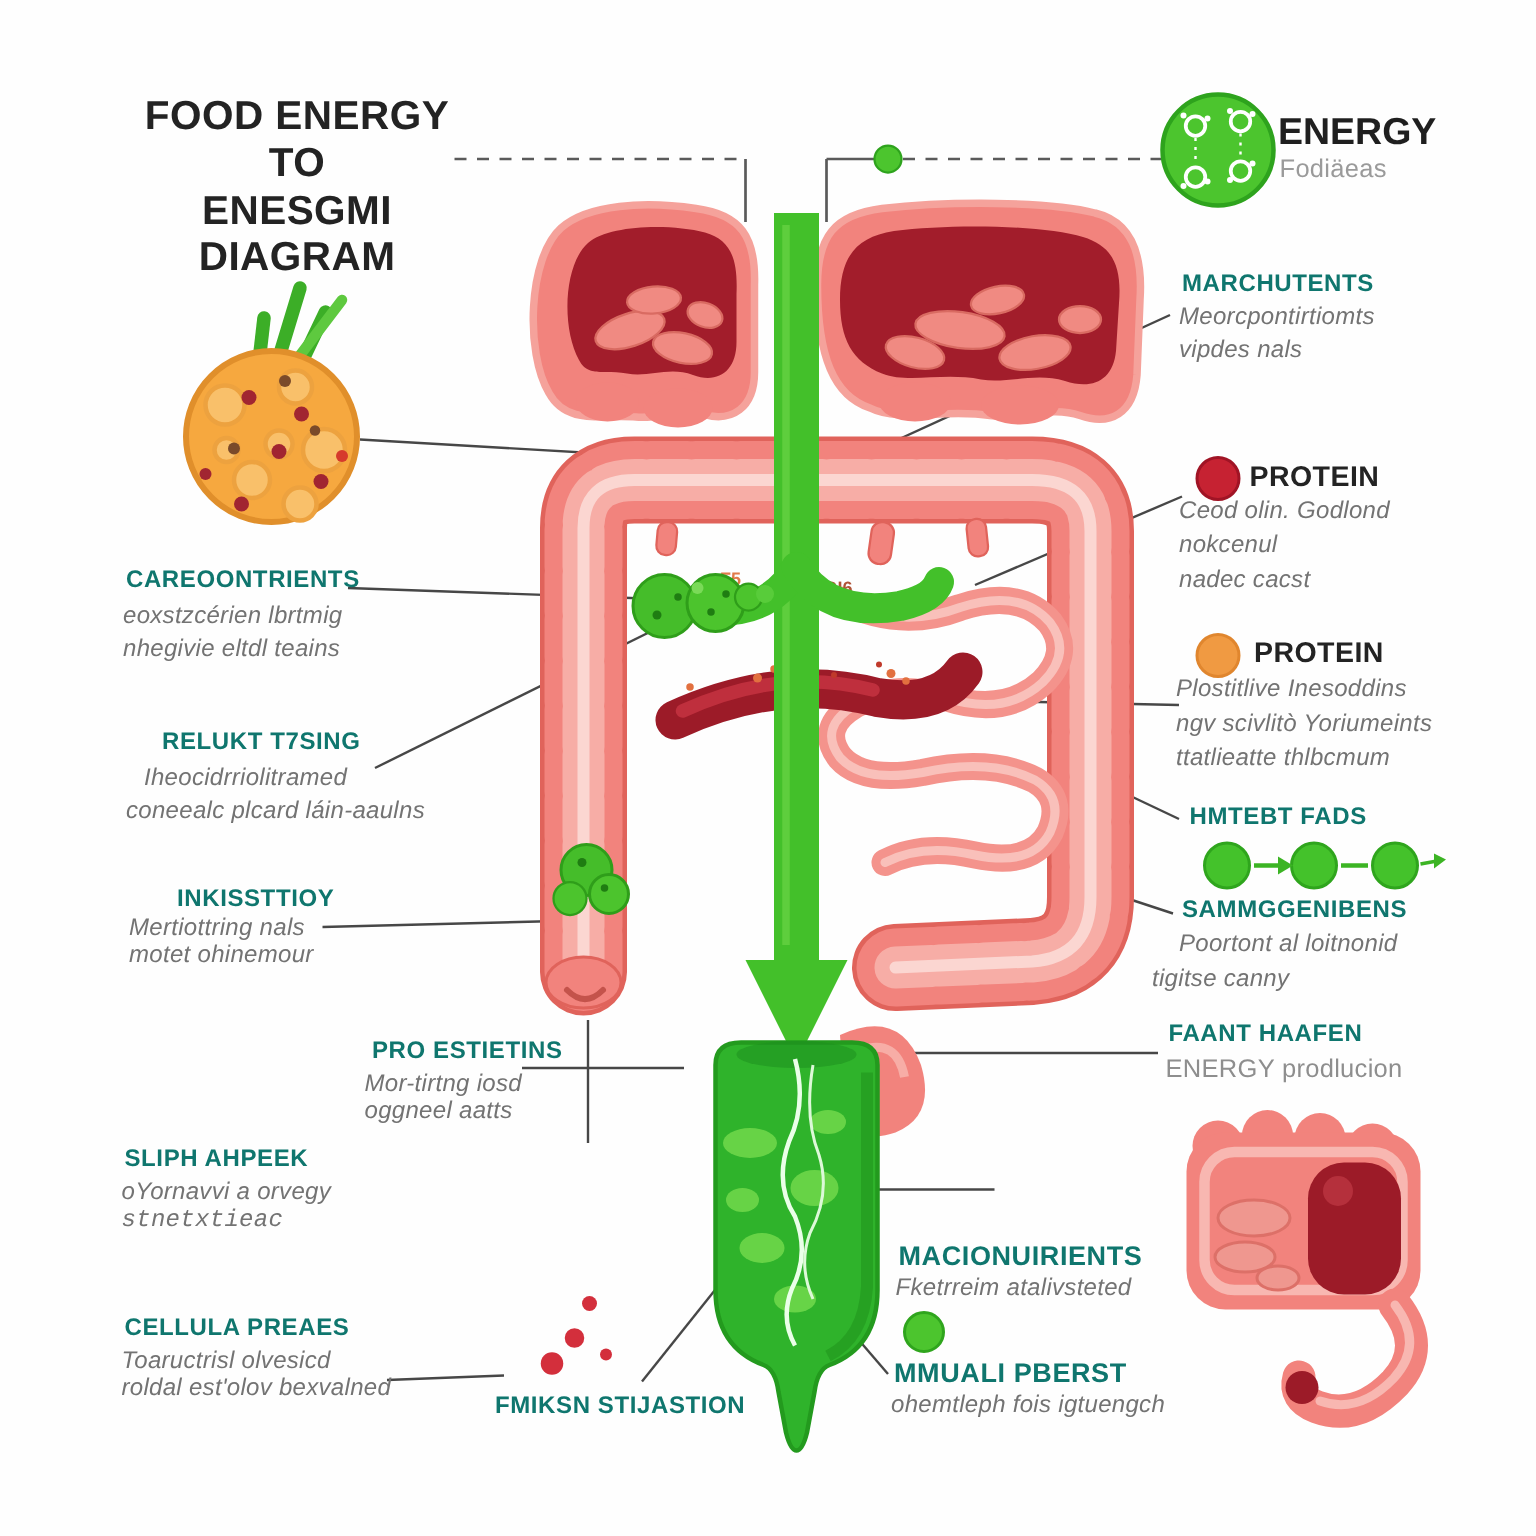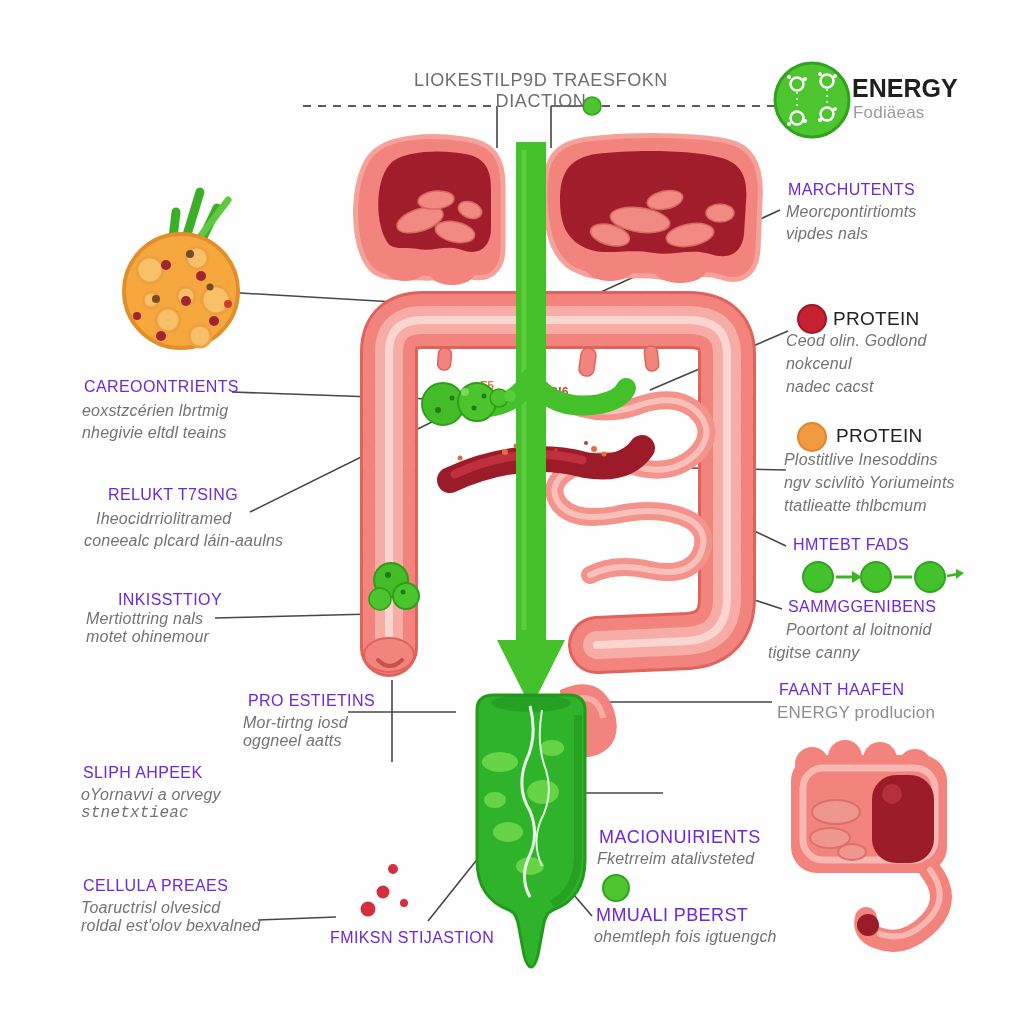--- a/index.html
+++ b/index.html
@@ -1,21 +1,21 @@
 <!DOCTYPE html>
 <html><head>
 <meta charset="utf-8">
 <style>
   html,body{margin:0;padding:0;background:#ffffff;}
   #canvas{position:relative;width:1024px;height:1024px;background:#fefefe;overflow:hidden;
           font-family:"Liberation Sans", sans-serif;}
   svg{position:absolute;left:0;top:0;}
   .lbl{position:absolute;white-space:nowrap;}
-  .h{font-weight:normal;color:#6d28d9;letter-spacing:.4px;font-size:16px;}
-  .h-big{font-weight:normal;color:#232323;font-size:19px;letter-spacing:.3px;}
+  .h{font-weight:bold;color:#0f766e;letter-spacing:.4px;font-size:16px;}
+  .h-big{font-weight:bold;color:#232323;font-size:19px;letter-spacing:.3px;}
   .s{color:#737373;font-style:italic;font-size:16px;letter-spacing:.2px;}
   .s-plain{color:#8e8e8e;font-size:17px;letter-spacing:.2px;}
   .title{font-weight:800;color:#232323;font-size:27px;line-height:1.16;letter-spacing:.3px;
          text-align:center;width:240px;white-space:normal;}
   .cap{color:#6e6e6e;font-size:18px;letter-spacing:.6px;width:290px;text-align:center;white-space:normal;}
 </style>
 </head>
 <body>
 
 <div id="canvas">
@@ -264,22 +264,25 @@
   <g fill="#d32f3c">
     <circle cx="393" cy="869" r="5"></circle>
     <circle cx="383" cy="892" r="6.5"></circle>
     <circle cx="368" cy="909" r="7.5"></circle>
     <circle cx="404" cy="903" r="4"></circle>
   </g>
 
   <circle cx="616" cy="888" r="13" fill="#4cc52e" stroke="#2fa51d" stroke-width="2"></circle>
 </svg>
 
-
-  <div class="lbl cap" style="left:396px;top:70px;">LIOKESTILP9D TRAESFOKN DIACTION</div>
+  <div class="lbl title" style="left:78px;top:62px;">
+    <span>FOOD ENERGY TO</span><br>
+    <span>ENESGMI DIAGRAM</span>
+  </div>
+
 
   <div class="lbl" style="left:852px;top:74px;font-weight:bold;font-size:25px;color:#1f1f1f;text-align:right;">ENERGY</div>
   <div class="lbl s-plain" style="left:853px;top:103px;color:#9a9a9a;">Fodiäeas</div>
 
   <div class="lbl h" style="left:788px;top:181px;">MARCHUTENTS</div>
   <div class="lbl s" style="left:786px;top:203px;">Meorcpontirtiomts</div>
   <div class="lbl s" style="left:786px;top:225px;">vipdes nals</div>
 
   <div class="lbl h-big" style="left:833px;top:308px;">PROTEIN</div>
   <div class="lbl s" style="left:786px;top:332px;">Ceod olin. Godlond</div>

